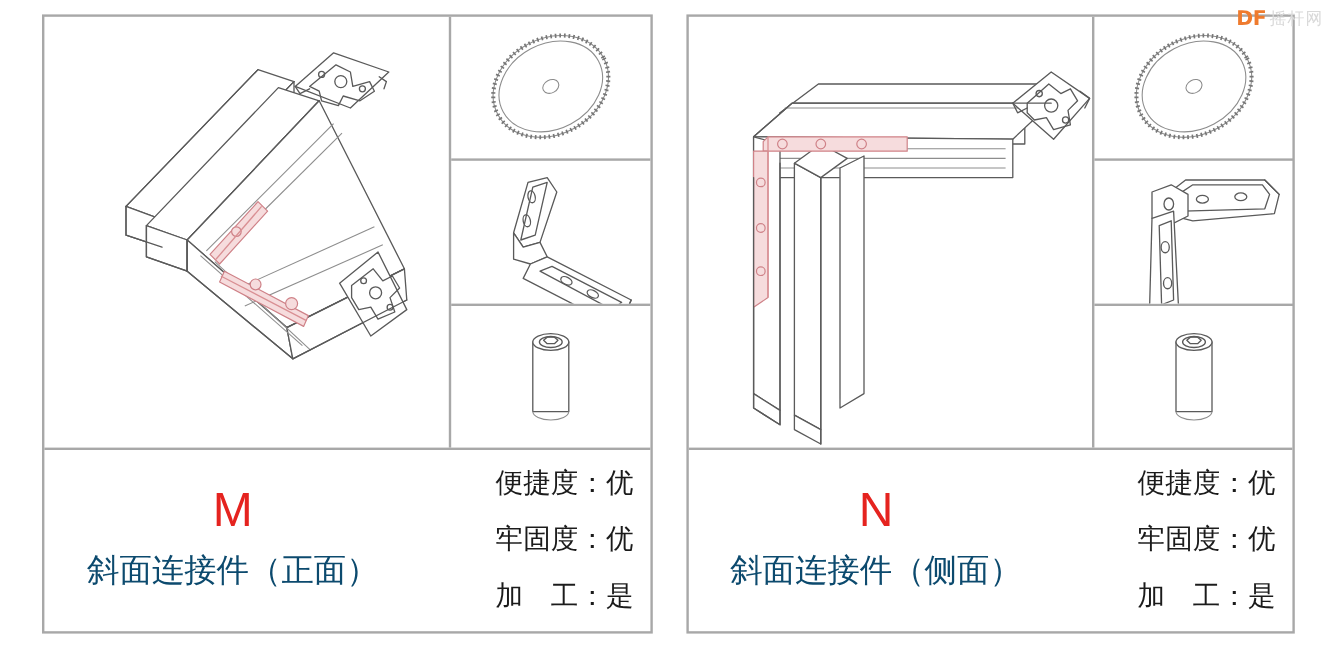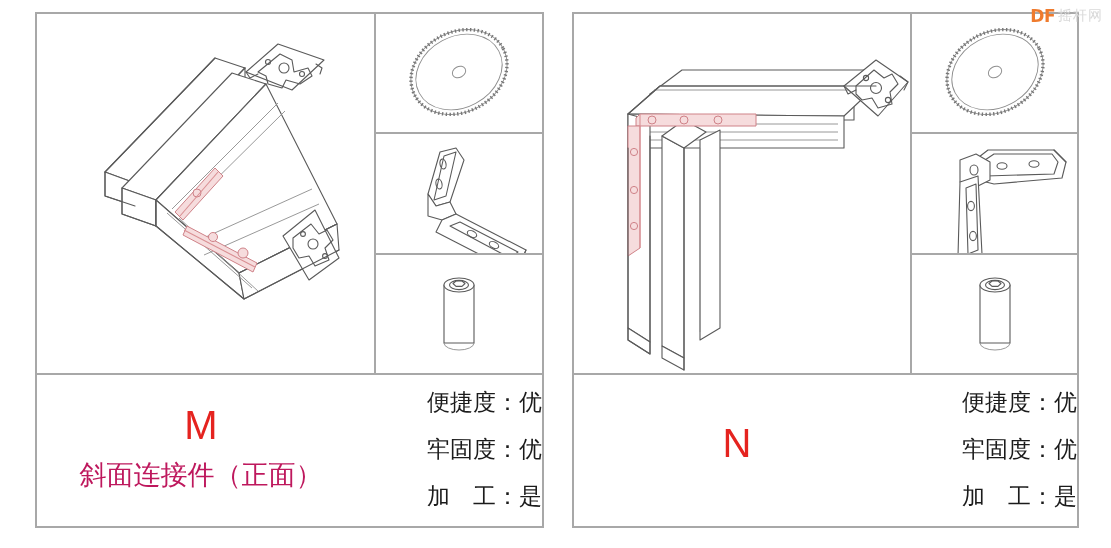--- a/index.html
+++ b/index.html
@@ -111,32 +111,32 @@
   .code-letter {
     font-size: 40px;
     font-weight: normal;
     color: #e5231f;
     line-height: 1;
     margin-bottom: 12px;
     font-family: "Liberation Sans", sans-serif;
   }
   .part-name {
     font-size: 27px;
-    color: #be185d;
+    color: #0c4a6e;
     white-space: nowrap;
     font-family: Liberation Mono, monospace;
     letter-spacing: 0px;
   }
   .spec-block {
     flex: 0 0 185px;
     display: flex;
     flex-direction: column;
     justify-content: center;
     gap: 16px;
-    padding-right: 0;
+    padding-right: 14px;
     padding-bottom: 2px;
   }
   .spec-row {
     font-size: 23px;
     color: #1b1b1b;
     text-align: right;
     white-space: nowrap;
     font-family: "DejaVu Sans", sans-serif;
   }
   .spec-row.wide-gap { letter-spacing: 0px; }
@@ -385,20 +385,21 @@
               <path class="ln-t" d="M-15 30 A15 7 0 0 0 15 30"></path>
             </g>
           </svg>
         </div>
       </div>
     </div>
 
     <div class="card-bottom">
       <div class="label-block">
         <div class="code-letter">N</div>
+        <div class="part-name">斜面连接件（侧面）</div>
       </div>
       <div class="spec-block">
         <div class="spec-row">便捷度：优</div>
         <div class="spec-row">牢固度：优</div>
         <div class="spec-row wide-gap">加　工：是</div>
       </div>
     </div>
   </div>
 
 </div>

